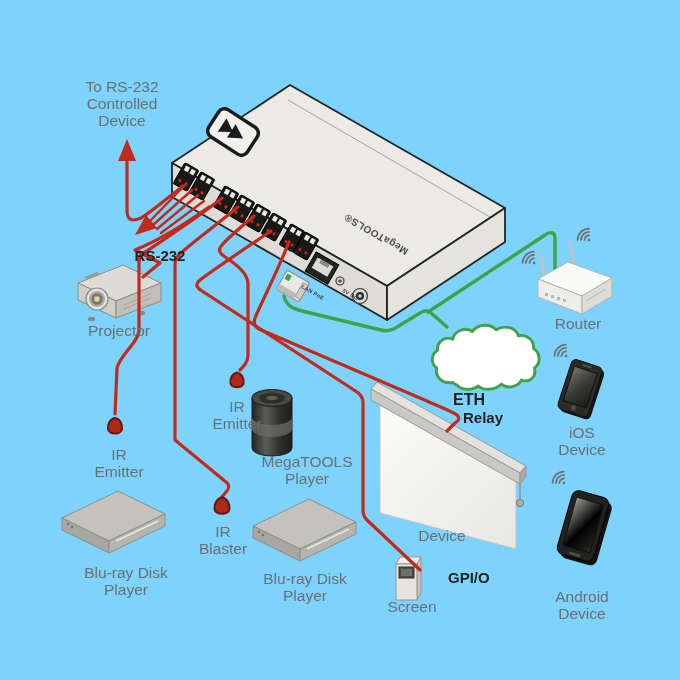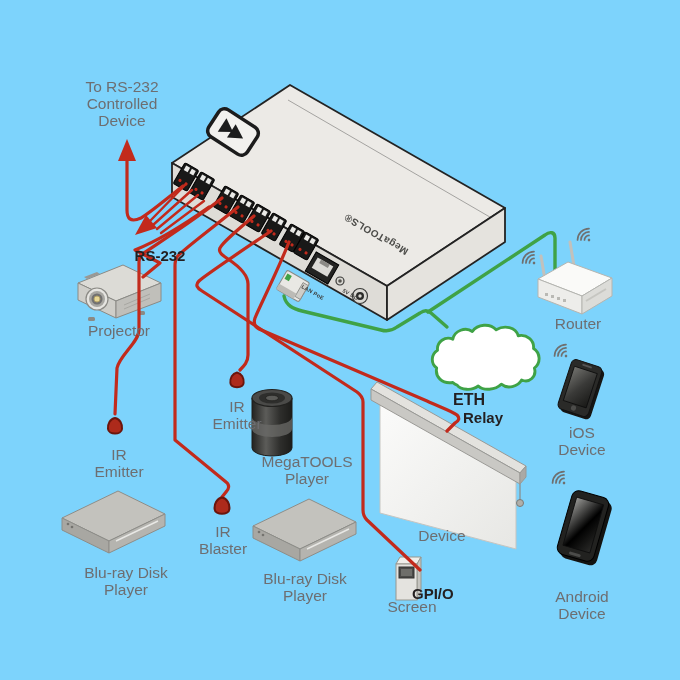--- a/index.html
+++ b/index.html
@@ -234,21 +234,21 @@
 Emitter</div>
 <div class="lbl" style="left:223px;top:523px;">IR
 Blaster</div>
 <div class="lbl" style="left:307px;top:453px;">MegaTOOLS
 Player</div>
 <div class="lbl" style="left:126px;top:564px;">Blu-ray Disk
 Player</div>
 <div class="lbl" style="left:305px;top:570px;">Blu-ray Disk
 Player</div>
 <div class="lbl" style="left:442px;top:527px;">Device</div>
-<div class="lbl black leftal" style="left:412px;top:569px;margin-top:16px;">GPI/O</div>
+<div class="lbl black leftal" style="left:448px;top:569px;">GPI/O</div>
 <div class="lbl" style="left:412px;top:598px;">Screen</div>
 <div class="lbl black leftal" style="left:463px;top:409px;">Relay</div>
 <div class="lbl black" style="left:469px;top:345px;font-size:16px;margin-top:46px;">ETH</div>
 <div class="lbl" style="left:578px;top:315px;">Router</div>
 <div class="lbl" style="left:582px;top:424px;">iOS
 Device</div>
 <div class="lbl" style="left:582px;top:588px;">Android
 Device</div>
 <div class="lbl brand" style="left:340px;top:226px;">MegaTOOLS®</div>
 <div class="lbl tiny" style="left:306px;top:279px;">LAN PoE</div>

